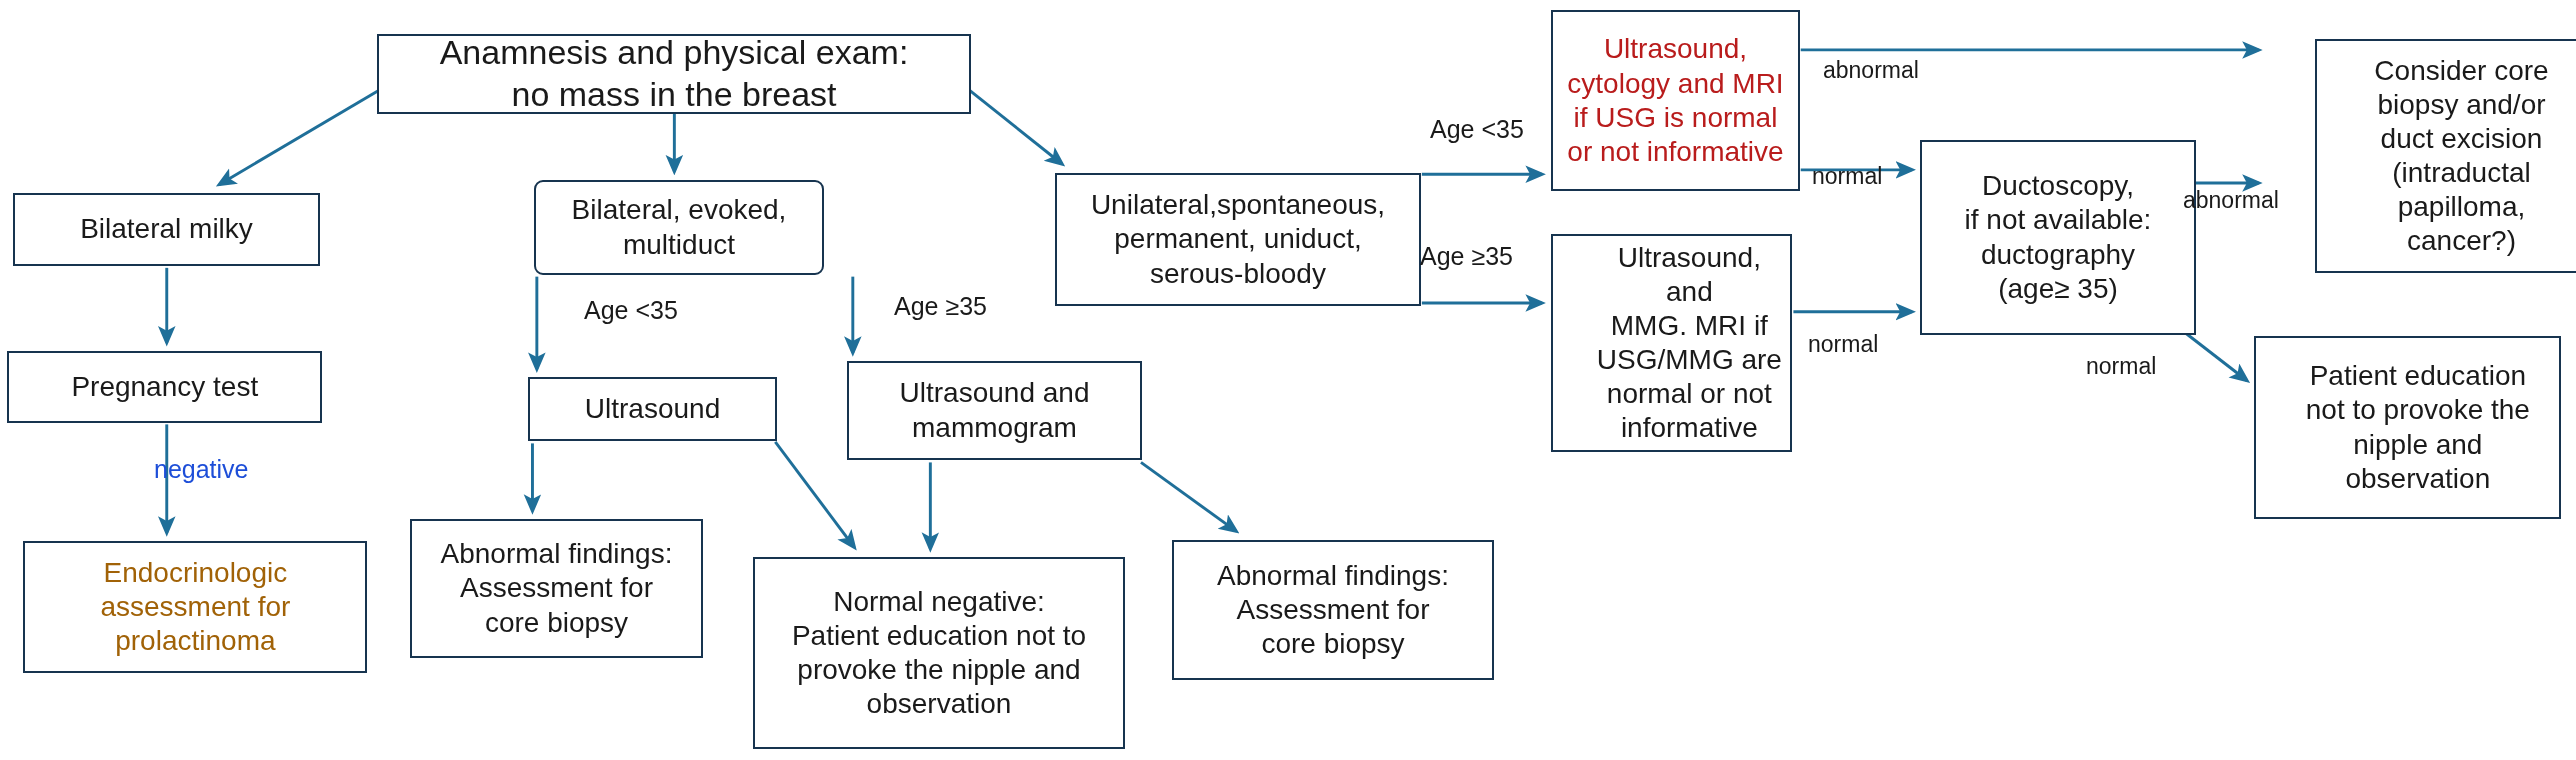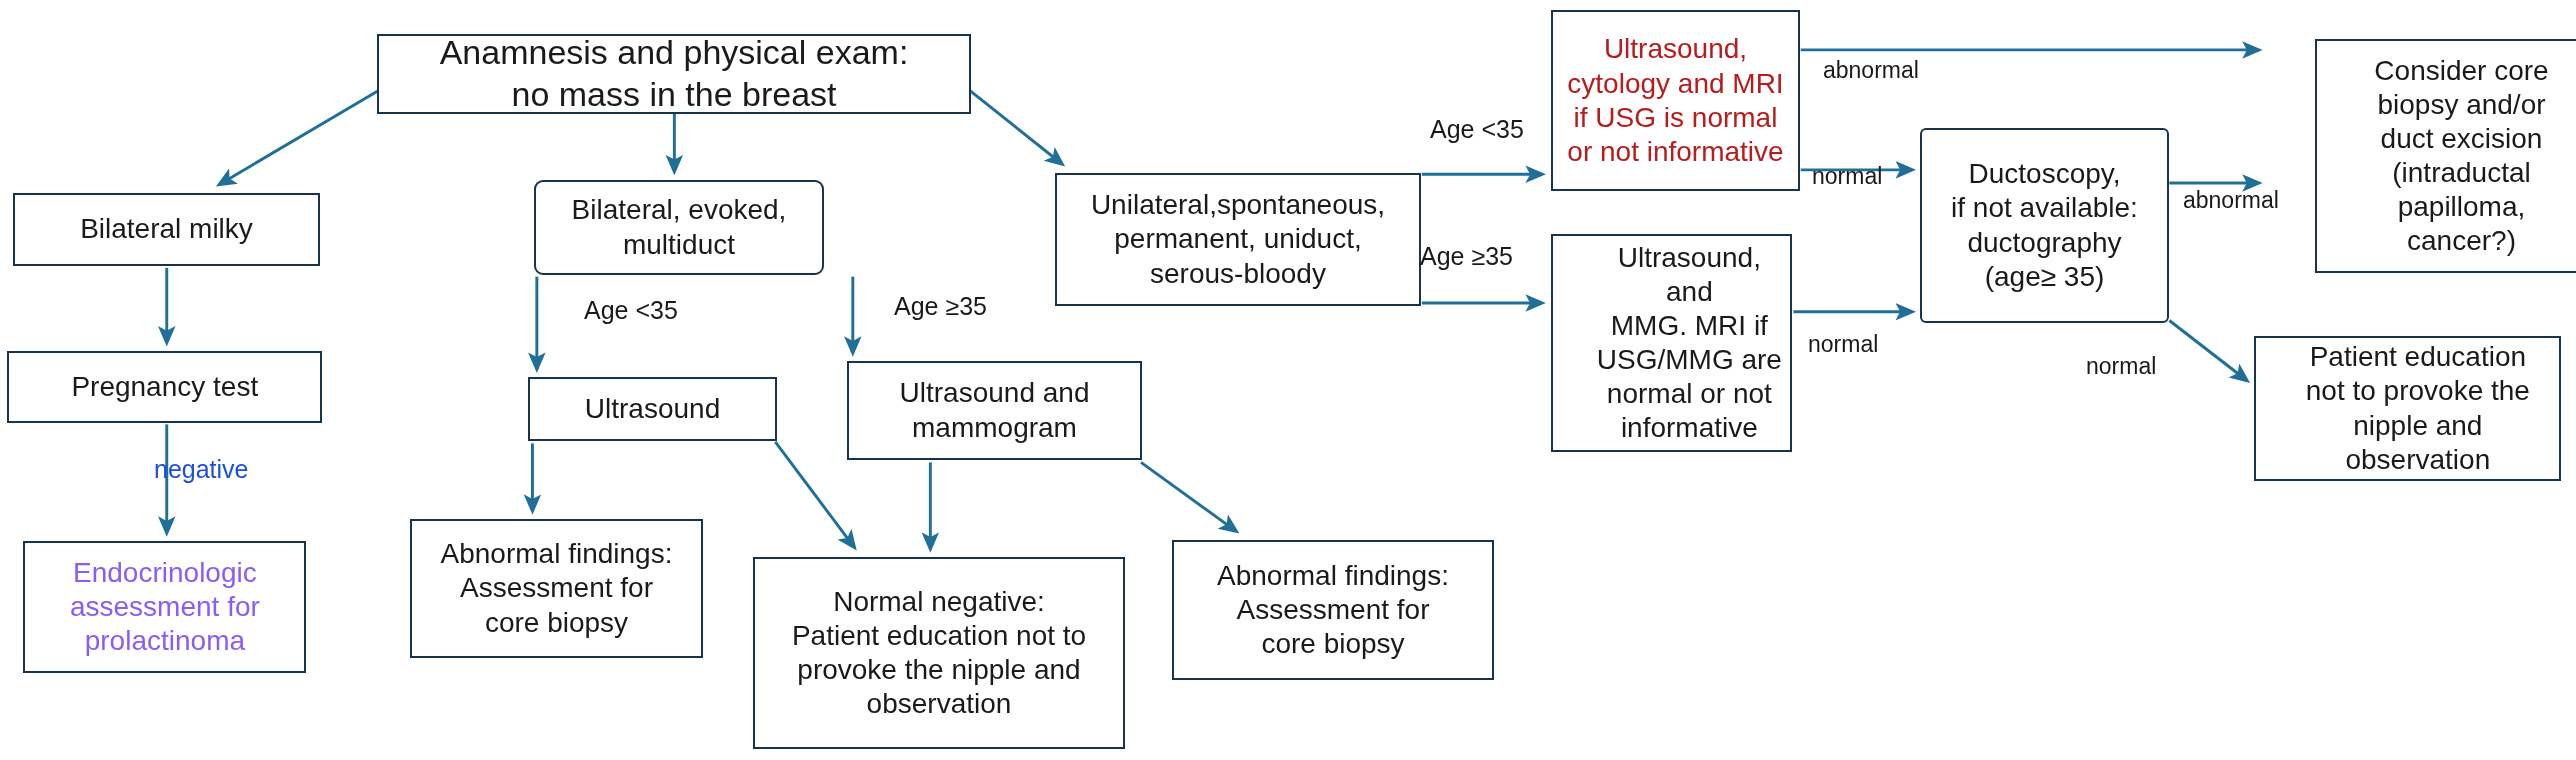--- a/index.html
+++ b/index.html
@@ -88,21 +88,21 @@
         <path d="M 2966 250 L 3088 250" stroke="#1f6f99" stroke-width="4" fill="none" marker-end="url(#arrowhead)"></path>
         <path d="M 2966 438 L 3072 520" stroke="#1f6f99" stroke-width="4" fill="none" marker-end="url(#arrowhead)"></path>
       </g>
   </svg>
 
   <div id="node-layer">
       <div class="node title" style="left: 377px; top: 5.9px; width: 594px; height: 80px; border-color: rgb(23, 52, 79); color: rgb(26, 26, 26); margin-top: 28px;">Anamnesis and physical exam:
 no mass in the breast</div>
       <div class="node" style="left: 13px; top: 193px; width: 307px; height: 73px; border-color: rgb(23, 52, 79); color: rgb(26, 26, 26);">Bilateral milky</div>
       <div class="node" style="left: 7.3px; top: 351px; width: 315px; height: 72px; border-color: rgb(23, 52, 79); color: rgb(26, 26, 26);">Pregnancy test</div>
-      <div class="node" style="left: 23.4px; top: 541px; width: 283px; height: 132px; border-color: rgb(23, 52, 79); color: #8b5cf6;">Endocrinologic
+      <div class="node" style="left: 23.4px; top: 541px; width: 344px; height: 132px; border-color: rgb(23, 52, 79); color: #a16207;">Endocrinologic
 assessment for
 prolactinoma</div>
       <div class="node" style="left: 534px; top: 180px; width: 290px; height: 95px; border-color: rgb(23, 52, 79); color: rgb(26, 26, 26); border-radius: 9px;">Bilateral, evoked,
 multiduct</div>
       <div class="node" style="left: 528px; top: 377px; width: 249px; height: 64px; border-color: rgb(23, 52, 79); color: rgb(26, 26, 26);">Ultrasound</div>
       <div class="node" style="left: 847px; top: 361px; width: 295px; height: 99px; border-color: rgb(23, 52, 79); color: rgb(26, 26, 26);">Ultrasound and
 mammogram</div>
       <div class="node" style="left: 410px; top: 519px; width: 293px; height: 139px; border-color: rgb(23, 52, 79); color: rgb(26, 26, 26);">Abnormal findings:
 Assessment for
 core biopsy</div>
@@ -118,31 +118,31 @@
 serous-bloody</div>
       <div class="node" style="left: 1551px; top: 10.2px; width: 249px; height: 181px; border-color: rgb(23, 52, 79); color: #b91c1c;">Ultrasound,
 cytology and MRI
 if USG is normal
 or not informative</div>
       <div class="node" style="left: 1551px; top: 234px; width: 241px; height: 218px; border-color: rgb(23, 52, 79); color: rgb(26, 26, 26); padding-left: 43px;">Ultrasound, and
 MMG. MRI  if
 USG/MMG are
 normal or not
 informative</div>
-      <div class="node" style="left: 1920px; top: 128px; width: 249px; height: 195px; border-color: rgb(23, 52, 79); color: rgb(26, 26, 26); border-radius: 6px;">Ductoscopy,
+      <div class="node" style="left: 1920px; top: 140px; width: 276px; height: 195px; border-color: rgb(23, 52, 79); color: rgb(26, 26, 26);">Ductoscopy,
 if not available:
 ductography
 (age≥ 35)</div>
       <div class="node" style="left: 2267px; top: 39px; width: 293px; height: 234px; border-color: rgb(23, 52, 79); color: rgb(26, 26, 26); margin-left: 48px;">Consider core
 biopsy and/or
 duct excision
 (intraductal
 papilloma,
 cancer?)</div>
-      <div class="node" style="left: 2254px; top: 336px; width: 307px; height: 145px; border-color: rgb(23, 52, 79); color: rgb(26, 26, 26); padding-left: 28px;">Patient education
+      <div class="node" style="left: 2254px; top: 336px; width: 307px; height: 183px; border-color: rgb(23, 52, 79); color: rgb(26, 26, 26); padding-left: 28px;">Patient education
 not to provoke the
 nipple and
 observation</div>
     </div>
   <div id="label-layer">
       <div class="edge-label" style="left: 154px; top: 457px; color: #1d4ed8;">negative</div>
       <div class="edge-label" style="left: 584px; top: 298px; color: rgb(26, 26, 26);">Age &lt;35</div>
       <div class="edge-label" style="left: 894px; top: 294px; color: rgb(26, 26, 26);">Age ≥35</div>
       <div class="edge-label" style="left: 1430px; top: 117px; color: rgb(26, 26, 26);">Age &lt;35</div>
       <div class="edge-label" style="left: 1420px; top: 244px; color: rgb(26, 26, 26);">Age ≥35</div>

